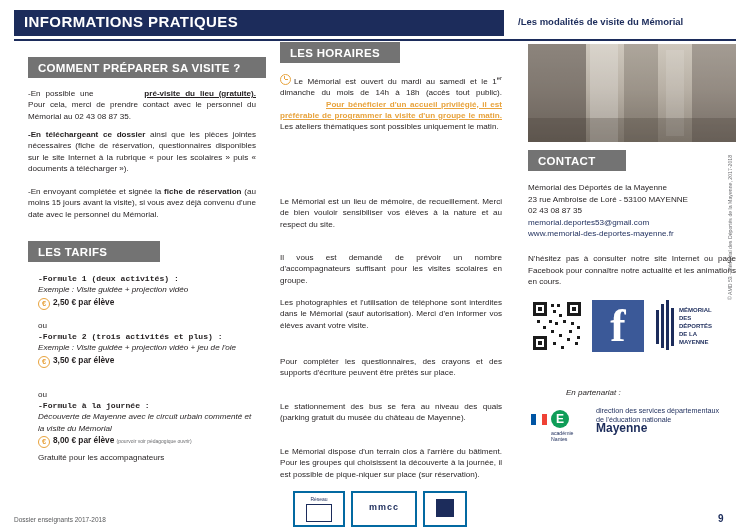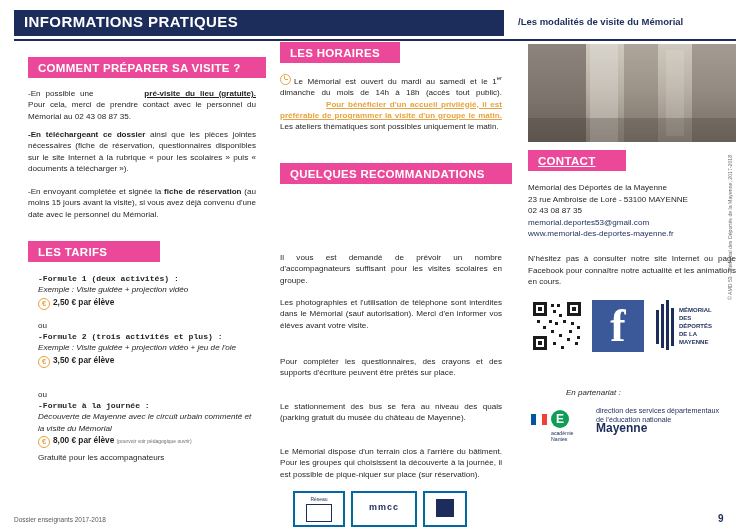--- a/index.html
+++ b/index.html
@@ -25,21 +25,21 @@
   .hdr-right{
     position:absolute;left:518px;top:16px;
     font-size:9.5px;font-weight:bold;color:#1c2c5b;
   }
   .hdr-rule{
     position:absolute;left:14px;top:39px;width:722px;height:2px;background:#1c2c5b;
   }
 
   
   .sect{
-    position:absolute;background:#ec4899;color:#fff;
+    position:absolute;background:#737373;color:#fff;
     font-size:11.5px;font-weight:bold;letter-spacing:.3px;
     display:flex;align-items:center;padding-left:10px;
   }
 
   
   .c1{position:absolute;left:28px;width:228px;}
   .body-txt{font-size:8.1px;line-height:11.4px;text-align:justify;color:#231f20;}
   .body-txt b{font-weight:bold;}
   .u{text-decoration:underline;margin-left:46px;}
 
@@ -188,24 +188,22 @@
 
 
   <div class="sect" style="left:280px;top:42px;width:110px;height:21px;">
     <span>LES HORAIRES</span>
   </div>
 
   <div class="c2 body-txt" style="top:73px;">
     <span class="clock"></span><span>Le Mémorial est ouvert du mardi au samedi et le 1</span><sup style="font-size:6px;">er</sup><span> dimanche du mois de 14h à 18h (accès tout public). </span><span class="orange-b u">Pour  bénéficier d'un accueil privilégié, il est préférable de programmer la visite d'un groupe le matin.</span><span> Les ateliers thématiques sont possibles uniquement le matin.</span>
   </div>
 
-  <div class="sect" style="left:280px;top:163px;width:222px;height:21px;">
-    <span>QUELQUES RECOMMANDATIONS</span>
-  </div>
-
+
+  <div class="c2 body-txt" style="top:196px;">Le Mémorial est un lieu de mémoire, de recueillement. Merci de bien vouloir sensibiliser vos élèves à la nature et au respect du site.</div>
   <div class="c2 body-txt" style="top:252px;">Il vous est demandé de prévoir un nombre d'accompagnateurs suffisant pour les visites scolaires en groupe.</div>
   <div class="c2 body-txt" style="top:297px;">Les photographies et l'utilisation de téléphone sont interdites dans le Mémorial (sauf autorisation). Merci d'en informer vos élèves avant votre visite.</div>
   <div class="c2 body-txt" style="top:356px;">Pour compléter les questionnaires, des crayons et des supports d'écriture peuvent être prêtés sur place.</div>
   <div class="c2 body-txt" style="top:401px;">Le stationnement des bus se fera au niveau des quais (parking gratuit du musée du château de Mayenne).</div>
   <div class="c2 body-txt" style="top:446px;">Le Mémorial dispose d'un terrain clos à l'arrière du bâtiment. Pour les groupes qui choisissent la découverte à la journée, il est possible de pique-niquer sur place (sur réservation).</div>
 
   <div class="logo-row">
     <div class="logo-box" style="left:8px;top:4px;width:48px;height:32px;">
       <div style="font-size:5px;color:#1c2c5b;text-align:center;margin-top:3px;">Réseau</div>
       <div style="margin:2px auto 0;width:24px;height:16px;border:1px solid #1c2c5b;"></div>
@@ -220,21 +218,21 @@
 
   <div class="photo">
     <div class="dark" style="left:0;top:0;width:58px;height:98px;"></div>
     <div class="beam" style="left:62px;top:0;width:28px;height:98px;"></div>
     <div class="dark" style="left:96px;top:0;width:34px;height:98px;opacity:.5;"></div>
     <div class="beam" style="left:138px;top:6px;width:18px;height:86px;opacity:.6;"></div>
     <div class="dark" style="left:164px;top:0;width:44px;height:98px;opacity:.65;"></div>
     <div class="dark" style="left:0;top:74px;width:208px;height:24px;opacity:.55;"></div>
   </div>
 
-  <div class="sect" style="left:528px;top:150px;width:88px;height:21px;text-decoration:underline;">
+  <div class="sect" style="left:528px;top:150px;width:88px;height:21px;">
     <span>CONTACT</span>
   </div>
 
   <div class="c3 contact-txt" style="top:182px;">
     <div>Mémorial des Déportés de la Mayenne</div>
     <div>23 rue Ambroise de Loré - 53100 MAYENNE</div>
     <div>02 43 08 87 35</div>
     <div class="link">memorial.deportes53@gmail.com</div>
     <div class="link">www.memorial-des-deportes-mayenne.fr</div>
   </div>

